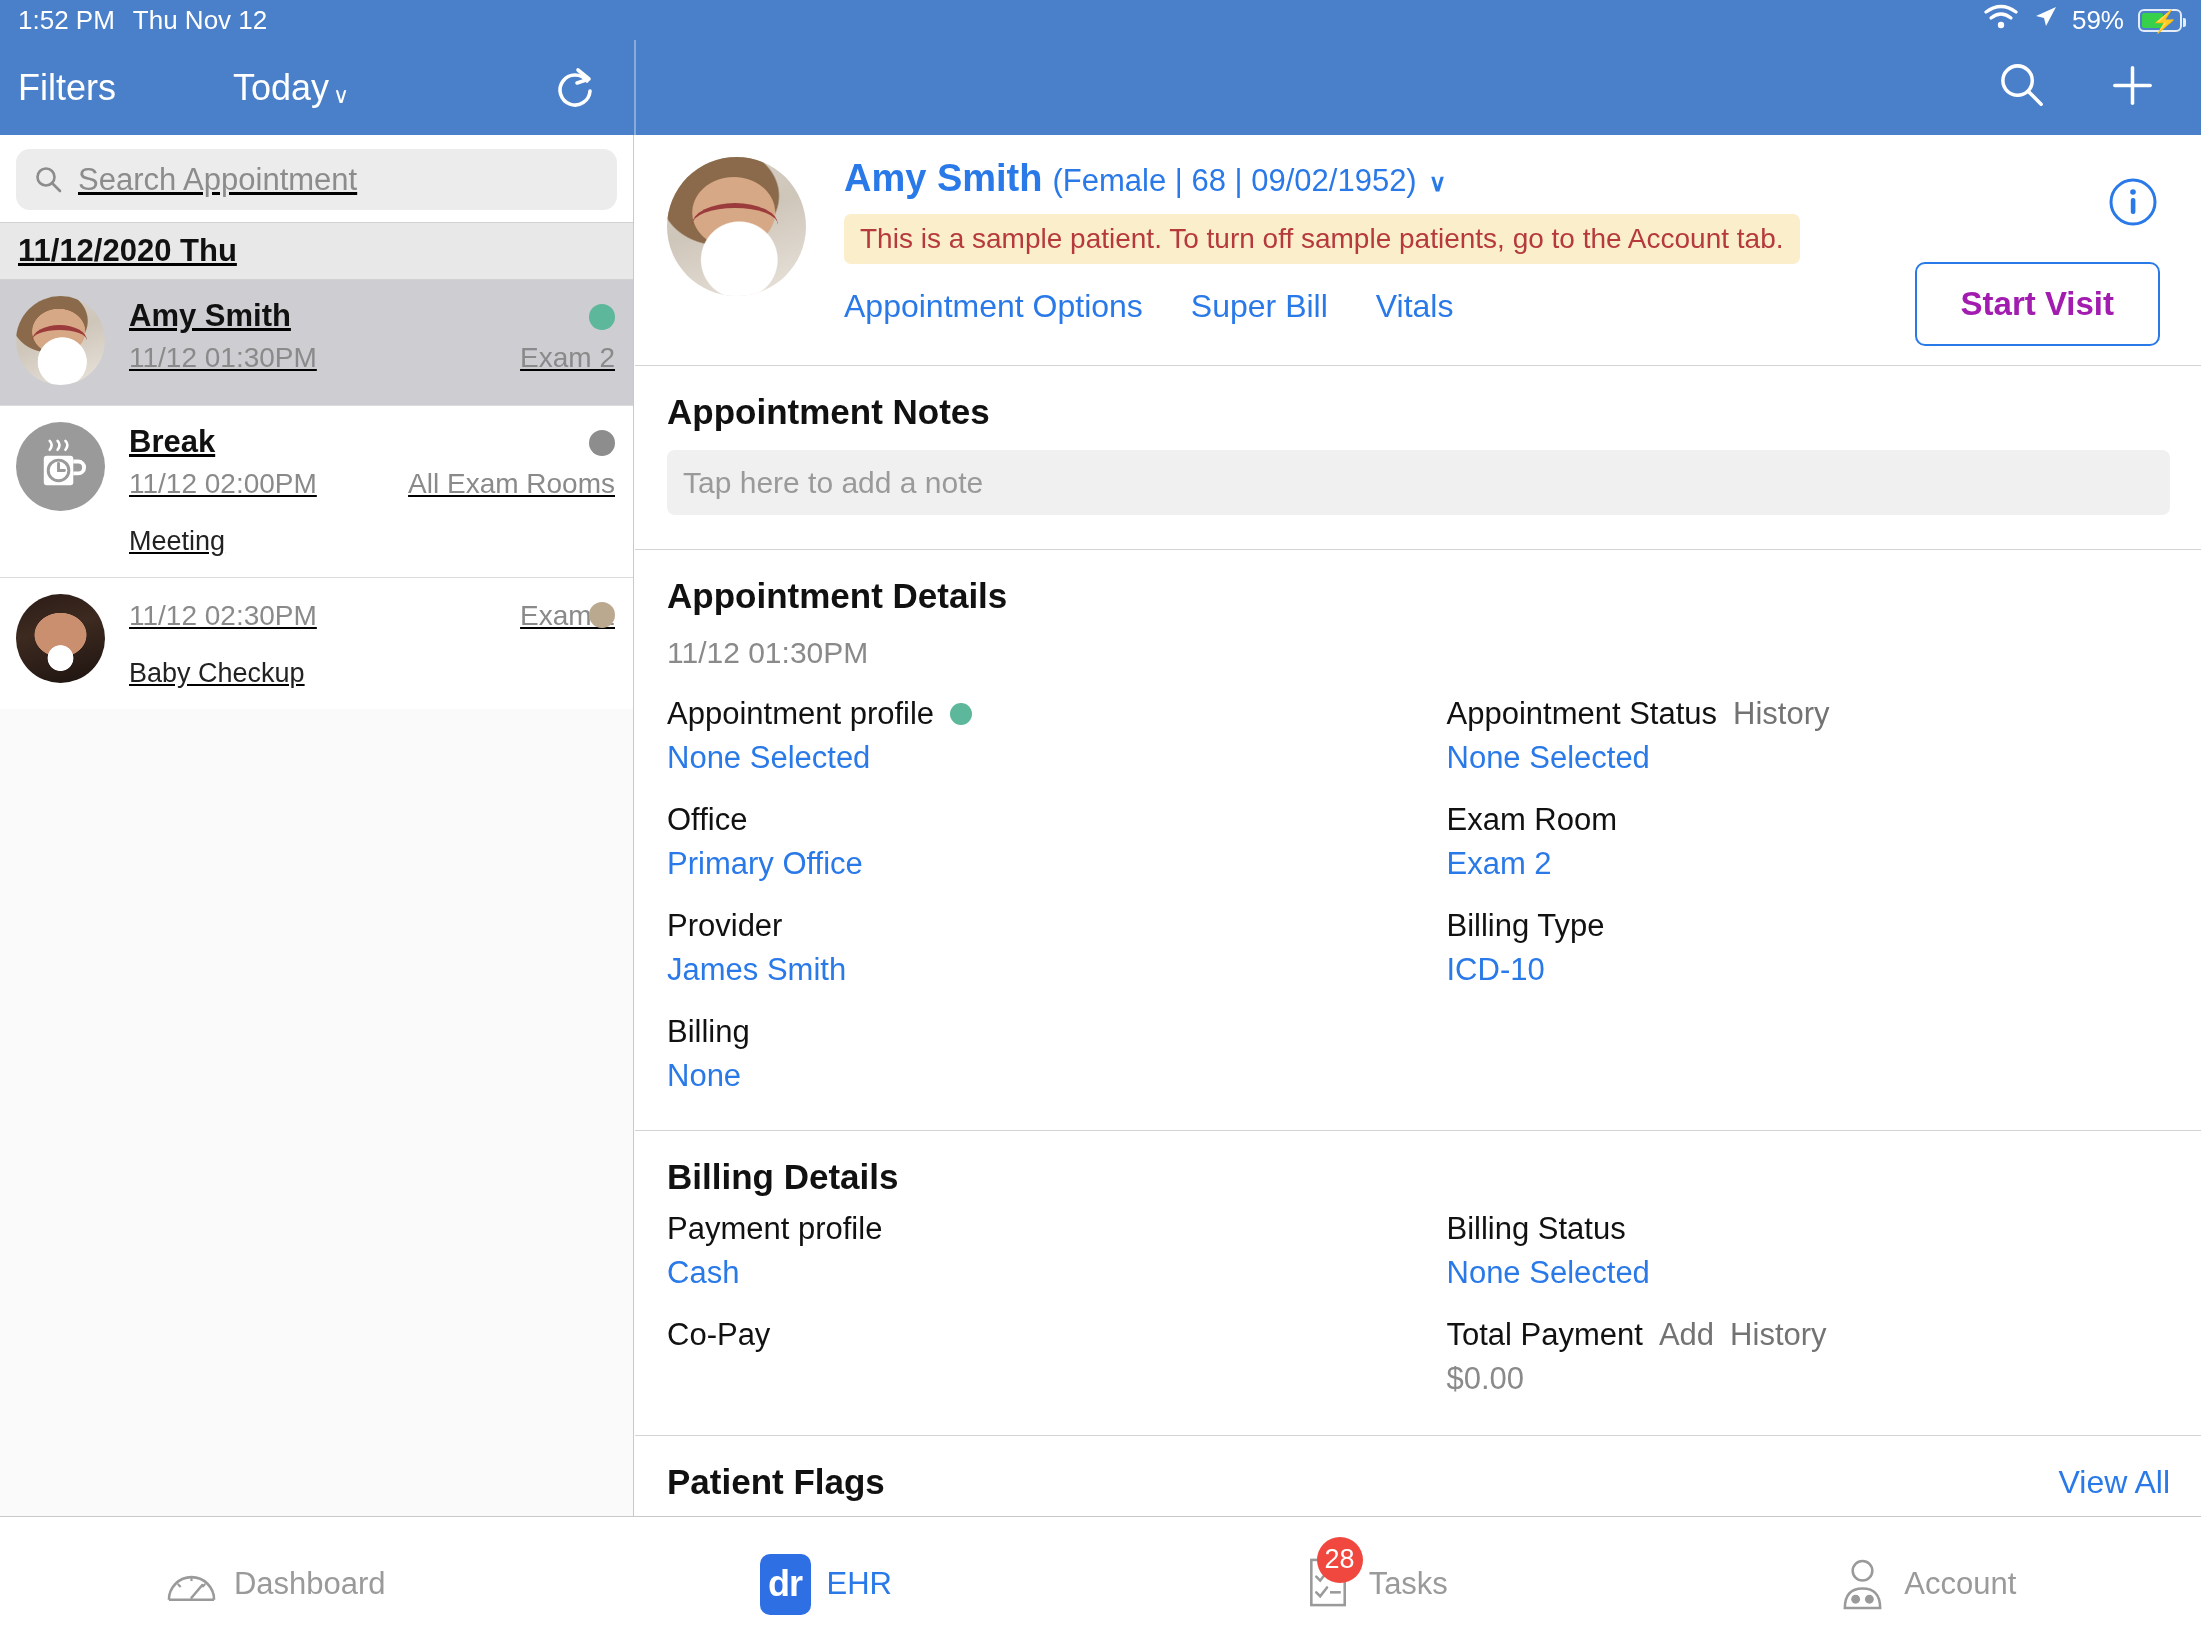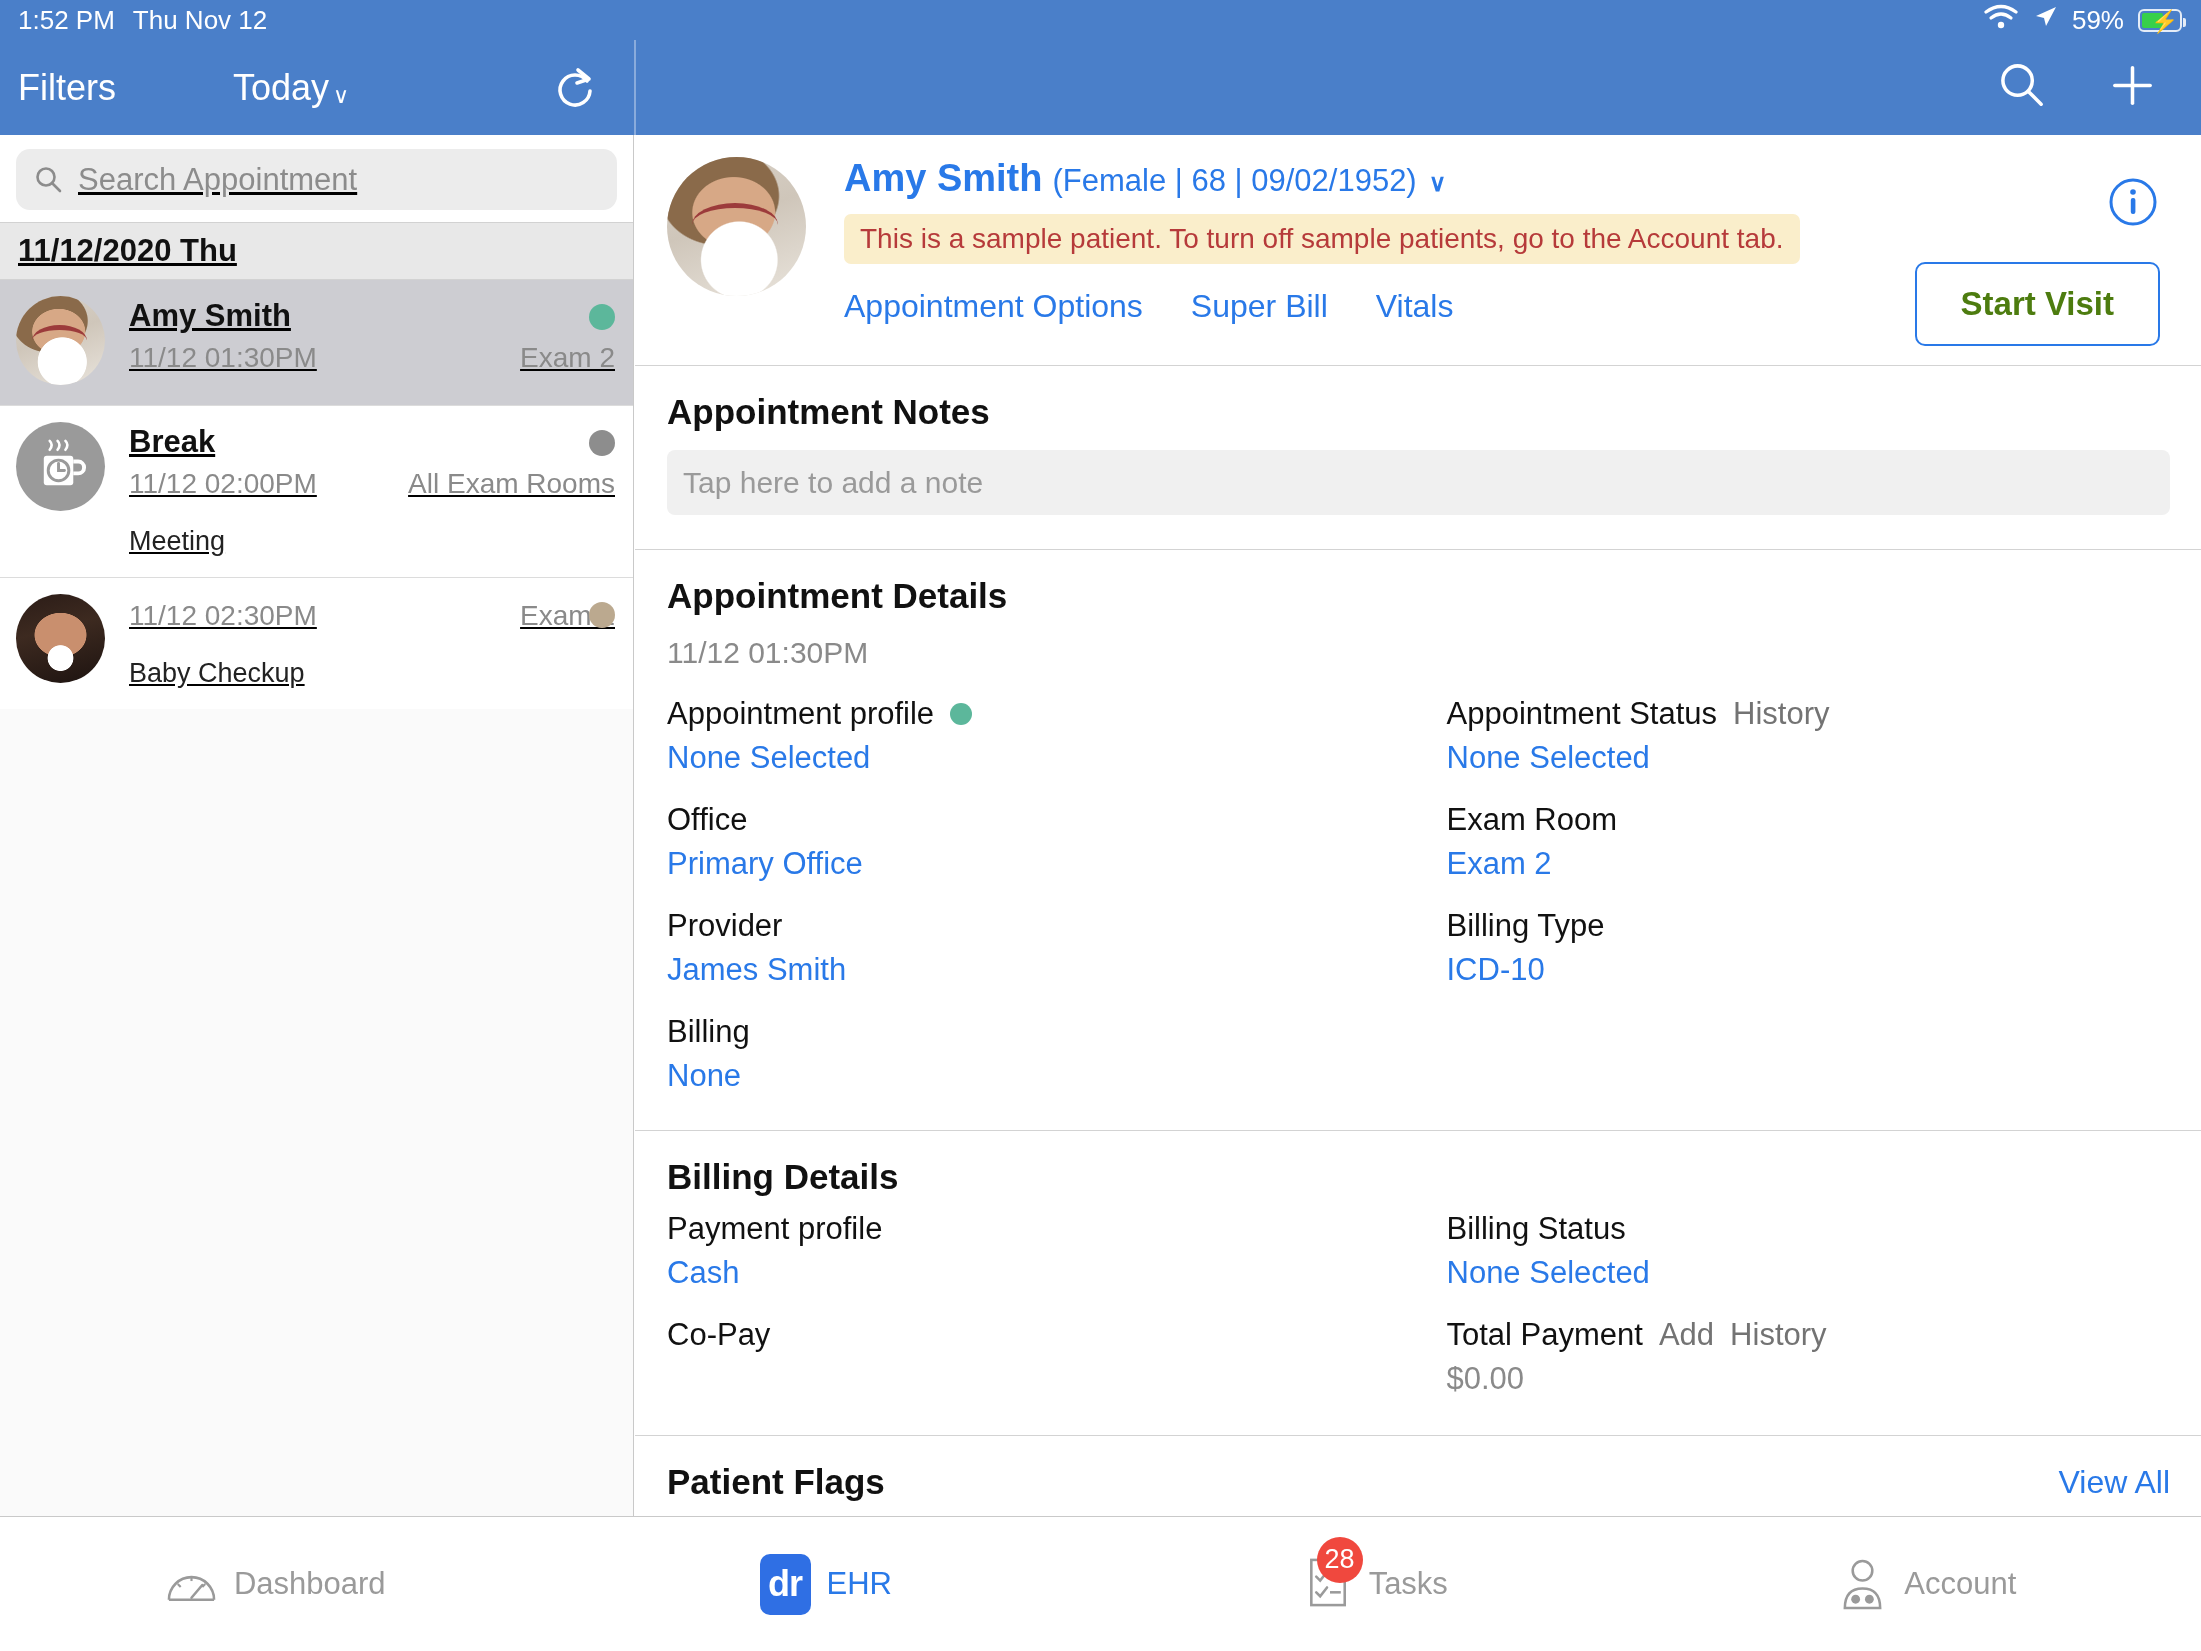--- a/index.html
+++ b/index.html
@@ -107,21 +107,21 @@
     display:inline-block; margin-top:14px;
     background:#faeecb; color:#b63a3a; font-size:28px;
     padding:9px 16px; border-radius:7px;
   }
   .plinks { margin-top:24px; display:flex; gap:48px; }
   .plink { font-size:32px; color:#2979e8; }
   .info-icon { position:absolute; right:44px; top:42px; }
   .startvisit {
     position:absolute; right:42px; top:127px;
     border:2.5px solid #2979e8; border-radius:10px;
-    color:#4d7c0f; font-size:33px; font-weight:bold;
+    color:#a21caf; font-size:33px; font-weight:bold;
     padding:21px 44px; background:#fff;
   }
   .hr { height:1px; background:#d3d3d3; width:100%; }
 
   .sect { padding:26px 32px 0 32px; }
   .sect-title { font-size:35px; font-weight:bold; color:#111; }
   .noteinput {
     margin-top:18px; height:65px; background:#f0f0f0; border-radius:8px;
     display:flex; align-items:center; padding:0 16px;
     color:#9a9a9a; font-size:30px;

